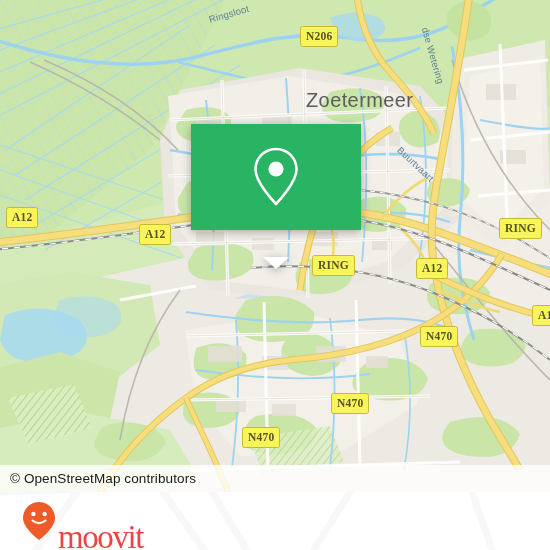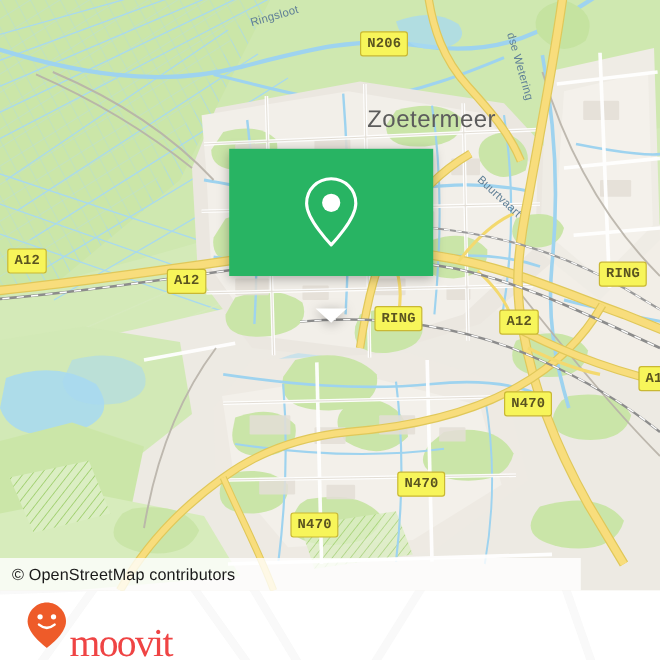--- a/index.html
+++ b/index.html
@@ -32,21 +32,21 @@
     overflow: hidden;
     background: #eeeae3;
   }
   #map svg { display: block; }
 
   
   #attribution {
     position: absolute;
     left: 0;
     top: 465px;
-    width: 484px;
+    width: 550px;
     height: 27px;
     background: rgba(255,255,255,0.80);
     display: flex;
     align-items: center;
     z-index: 40;
   }
   #attribution .attr-text {
     font-size: 13.5px;
     color: #1a1a1a;
     padding-left: 10px;
@@ -145,21 +145,21 @@
     border-top: 12px solid #ffffff;
   }
 
   
   .shield {
     position: absolute;
     background: #f7f55a;
     border: 1.6px solid #c9b833;
     border-radius: 2.5px;
     color: #5a5320;
-    font-family: Liberation Mono, monospace;
+    font-family: Liberation Serif, serif;
     font-weight: bold;
     font-size: 11.5px;
     line-height: 1;
     padding: 3.5px 5px 4px 5px;
     white-space: nowrap;
     letter-spacing: 0.2px;
     z-index: 20;
     box-sizing: border-box;
   }
 

